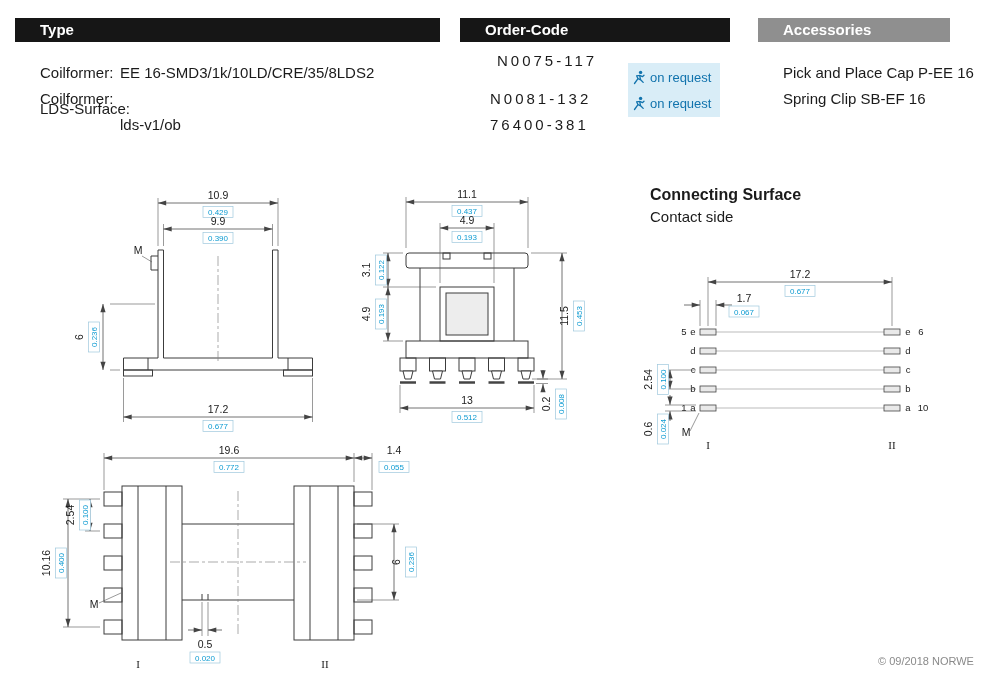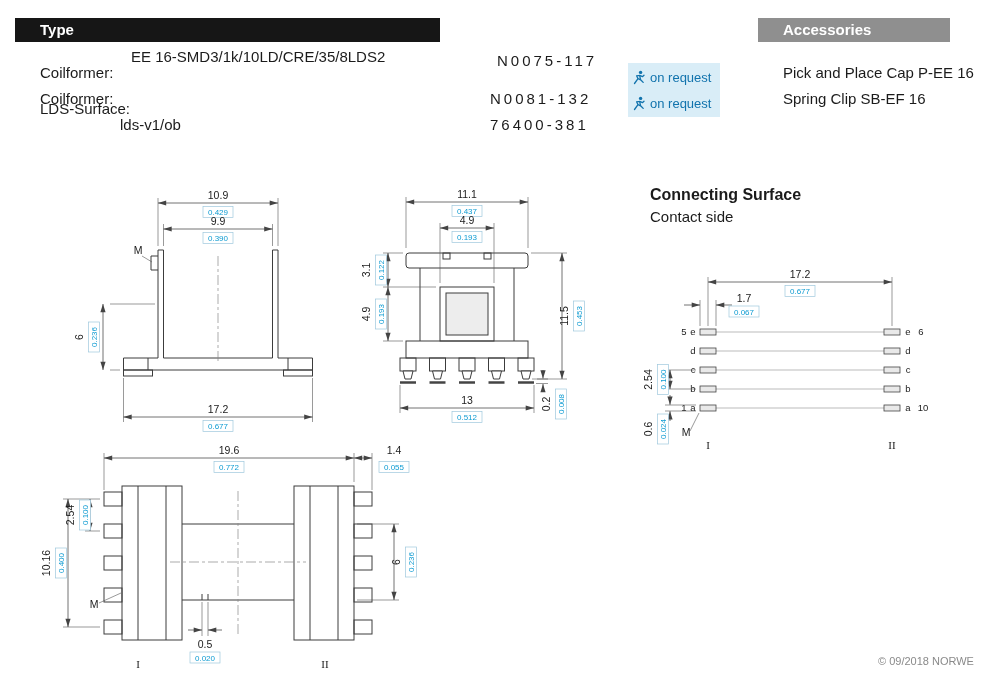--- a/index.html
+++ b/index.html
@@ -39,24 +39,25 @@
   .di   { font:8px "Liberation Sans", sans-serif; fill:#0e9bd2; }
   .dibox{ fill:#fff; stroke:#9fc8dd; stroke-width:0.7; }
   .rom  { font:11px "Liberation Serif", serif; fill:#222; }
 </style>
 </head>
 <body>
 
 <div id="page">
 
   <div class="bar bar-type"><span>Type</span></div>
+  <div class="bar bar-code"><span>Order-Code</span></div>
   <div class="bar bar-acc"><span>Accessories</span></div>
 
   <span class="cell" style="left:40px;top:64px;">Coilformer:</span>
-  <span class="cell" style="left:120px;top:48px;margin-left:11px;">EE 16-SMD3/1k/10LD/CRE/35/8LDS2</span>
+  <span class="cell" style="left:120px;top:64px;">EE 16-SMD3/1k/10LD/CRE/35/8LDS2</span>
   <span class="cell code" style="left:490px;top:52px;margin-left:7px;">N0075-117</span>
   <div class="badge" style="top:63px;">
     <svg width="14" height="15" viewBox="0 0 14 15">
       <circle cx="8.6" cy="2.4" r="1.7" fill="#1173ad"></circle>
       <path d="M2.5,13.5 L6,8.6 L8.6,9.8 L7.6,5.4 L10.6,6.6 L12,5.2 M6,8.6 L4.6,5.8 L7.6,5.4 M8.6,9.8 L11.2,12.4" stroke="#1173ad" stroke-width="1.3" fill="none" stroke-linecap="round" stroke-linejoin="round"></path>
     </svg>
     <span>on request</span>
   </div>
   <span class="cell" style="left:783px;top:64px;">Pick and Place Cap P-EE 16</span>
 

